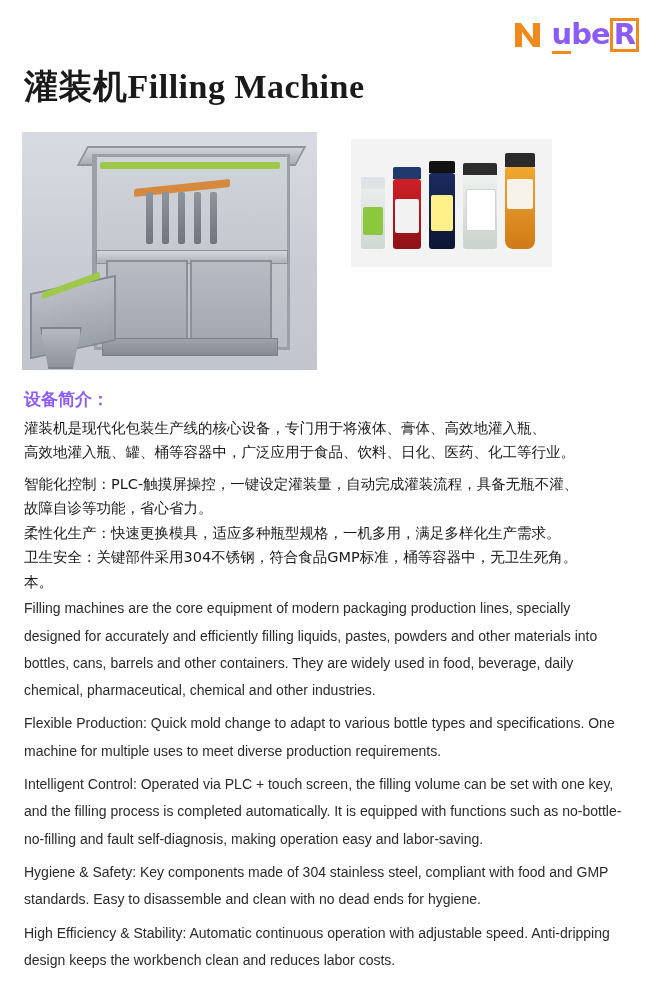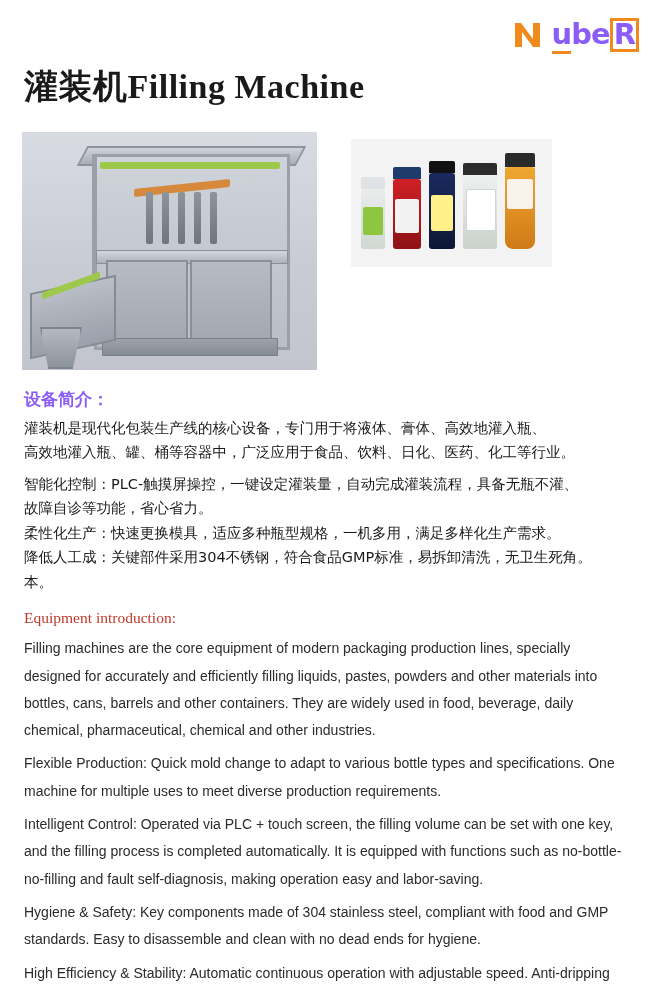--- a/index.html
+++ b/index.html
@@ -298,25 +298,24 @@
   </div>
 
   <div class="sec-head-cn">设备简介：</div>
   <div class="cn-body">
     <p>灌装机是现代化包装生产线的核心设备，专门用于将液体、膏体、高效地灌入瓶、</p>
     <p>高效地灌入瓶、罐、桶等容器中，广泛应用于食品、饮料、日化、医药、化工等行业。</p>
     <div class="cn-gap"></div>
     <p>智能化控制：PLC-触摸屏操控，一键设定灌装量，自动完成灌装流程，具备无瓶不灌、</p>
     <p>故障自诊等功能，省心省力。</p>
     <p>柔性化生产：快速更换模具，适应多种瓶型规格，一机多用，满足多样化生产需求。</p>
-    <p>降低人工成：关键部件采用304不锈钢，符合食品GMP标准，易拆卸清洗，无卫生死角。</p>
+    <p>卫生安全：关键部件采用304不锈钢，符合食品GMP标准，桶等容器中，无卫生死角。</p>
     <p>本。</p>
   </div>
 
-  <div class="sec-head-en">Equipment introduction:</div>
   <div class="en-body">
     <p>Filling machines are the core equipment of modern packaging production lines, specially designed for accurately and efficiently filling liquids, pastes, powders and other materials into bottles, cans, barrels and other containers. They are widely used in food, beverage, daily chemical, pharmaceutical, chemical and other industries.</p>
     <p>Flexible Production: Quick mold change to adapt to various bottle types and specifications. One machine for multiple uses to meet diverse production requirements.</p>
     <p>Intelligent Control: Operated via PLC + touch screen, the filling volume can be set with one key, and the filling process is completed automatically. It is equipped with functions such as no-bottle-no-filling and fault self-diagnosis, making operation easy and labor-saving.</p>
     <p>Hygiene &amp; Safety: Key components made of 304 stainless steel, compliant with food and GMP standards. Easy to disassemble and clean with no dead ends for hygiene.</p>
     <p>High Efficiency &amp; Stability: Automatic continuous operation with adjustable speed. Anti-dripping design keeps the workbench clean and reduces labor costs.</p>
   </div>
 
 </div>
 

